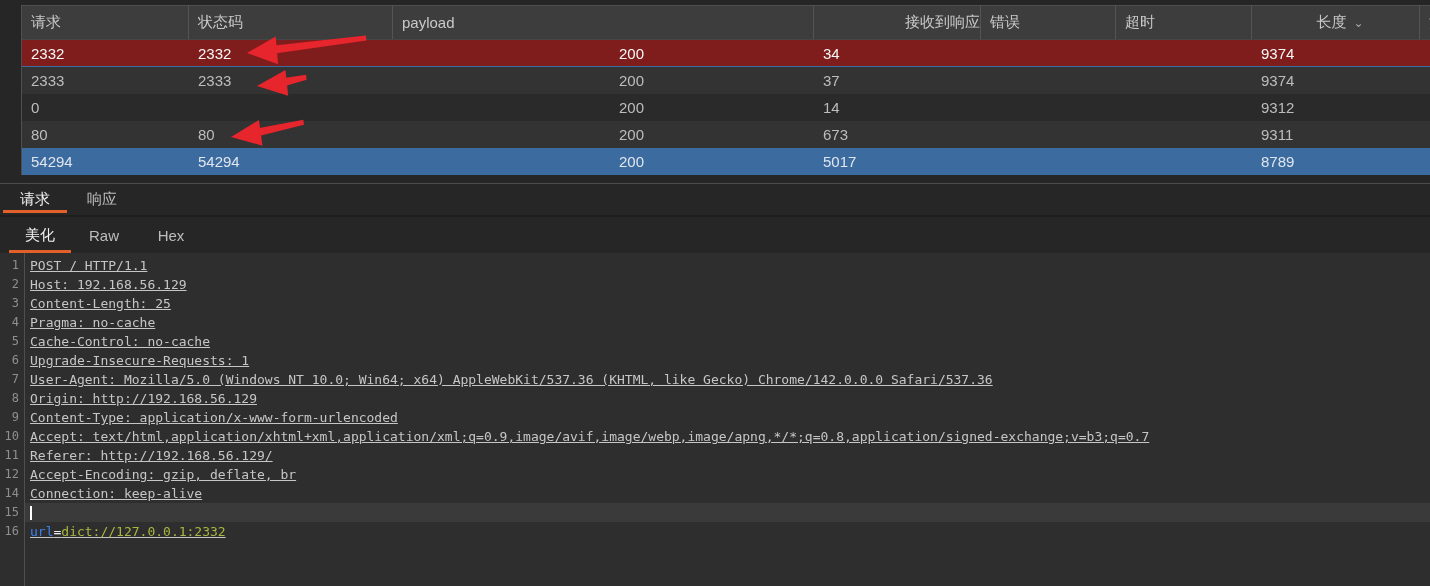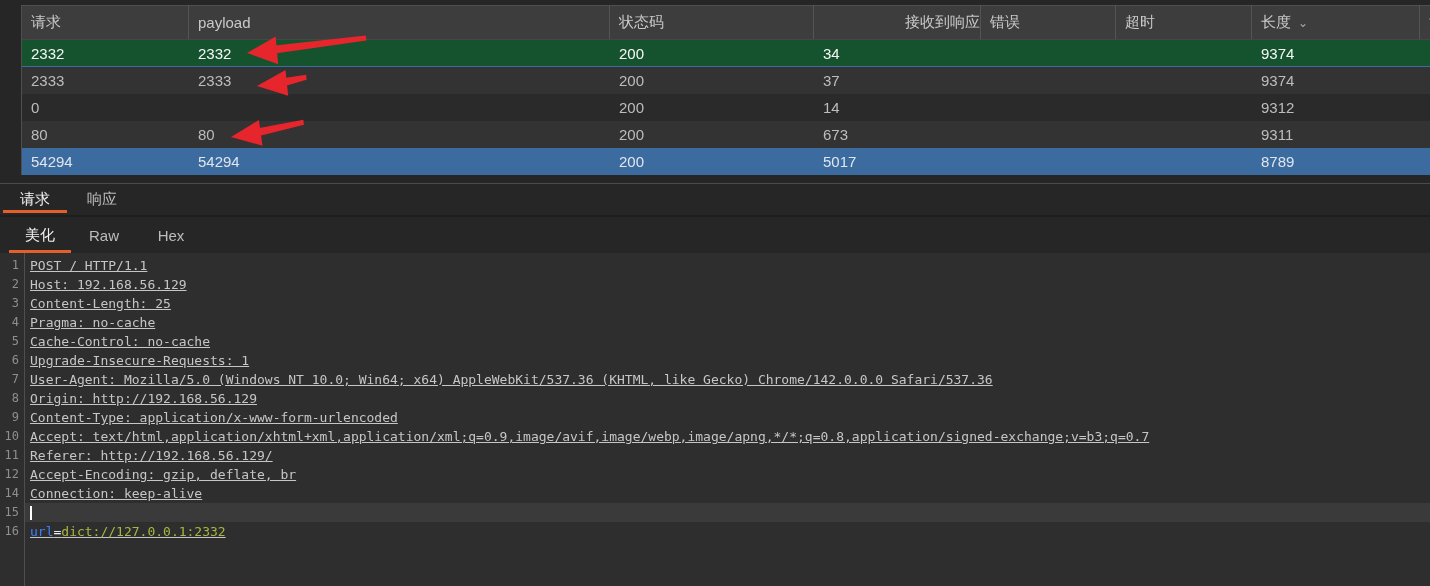--- a/index.html
+++ b/index.html
@@ -19,21 +19,21 @@
   .thead{display:flex;height:34px;background:#3d3d3d;border-bottom:1px solid #464646;box-sizing:border-box;}
   .th{
     flex:none;box-sizing:border-box;border-right:1px solid #545454;
     color:#c9c9c9;font-size:15px;display:flex;align-items:center;padding-left:9px;
     white-space:nowrap;overflow:hidden;
   }
   .sort-icon{margin-left:7px;color:#a8a8a8;font-size:12px;line-height:1;}
   .trow{display:flex;height:27px;font-size:15px;color:#bdbdbd;box-sizing:border-box;}
   .trow.r-light{background:#333333;}
   .trow.r-dark{background:#2a2a2a;}
-  .trow.selected{background:#14532d;color:#f7f7f7;border-bottom:1px solid #3e6ca1;}
+  .trow.selected{background:#7f1d1d;color:#f7f7f7;border-bottom:1px solid #3e6ca1;}
   .trow.marked{background:#3c6ba0;color:#e0e6ee;}
   .td{flex:none;box-sizing:border-box;display:flex;align-items:center;padding-left:9px;white-space:nowrap;overflow:hidden;}
   
   .section-divider{position:absolute;left:0;top:183px;width:1430px;height:1px;background:#4b4b4b;}
   
   .msg-tabs{
     position:absolute;left:0;top:184px;width:1430px;height:33px;
     display:flex;box-sizing:border-box;border-bottom:2px solid #1e1e1e;background:#262626;
   }
   .view-tabs{
@@ -78,36 +78,36 @@
   .arrow{position:absolute;pointer-events:none;}
 </style>
 </head>
 <body>
 
 <div class="rtable">
   <div class="thead">
     <div class="th" style="width: 167px;">
       <span>请求</span>
     </div>
+    <div class="th" style="width: 204px;">
+      <span>状态码</span>
+    </div>
     <div class="th" style="width: 421px;">
       <span>payload</span>
     </div>
-    <div class="th" style="width: 204px;">
-      <span>状态码</span>
-    </div>
     <div class="th" style="width: 167px; justify-content: flex-end;">
       <span>接收到响应</span>
     </div>
     <div class="th" style="width: 135px;">
       <span>错误</span>
     </div>
     <div class="th" style="width: 136px;">
       <span>超时</span>
     </div>
-    <div class="th" style="width: 168px;">
+    <div class="th" style="width: 168px; justify-content: center;">
       <span>长度</span>
       <span class="sort-icon">⌄</span>
     </div>
     <div class="th" style="width: 100px;">
       <span>注释</span>
     </div>
   </div>
   <div id="tbody">
       <div class="trow selected">
         <div class="td" style="width: 167px;">2332</div>

